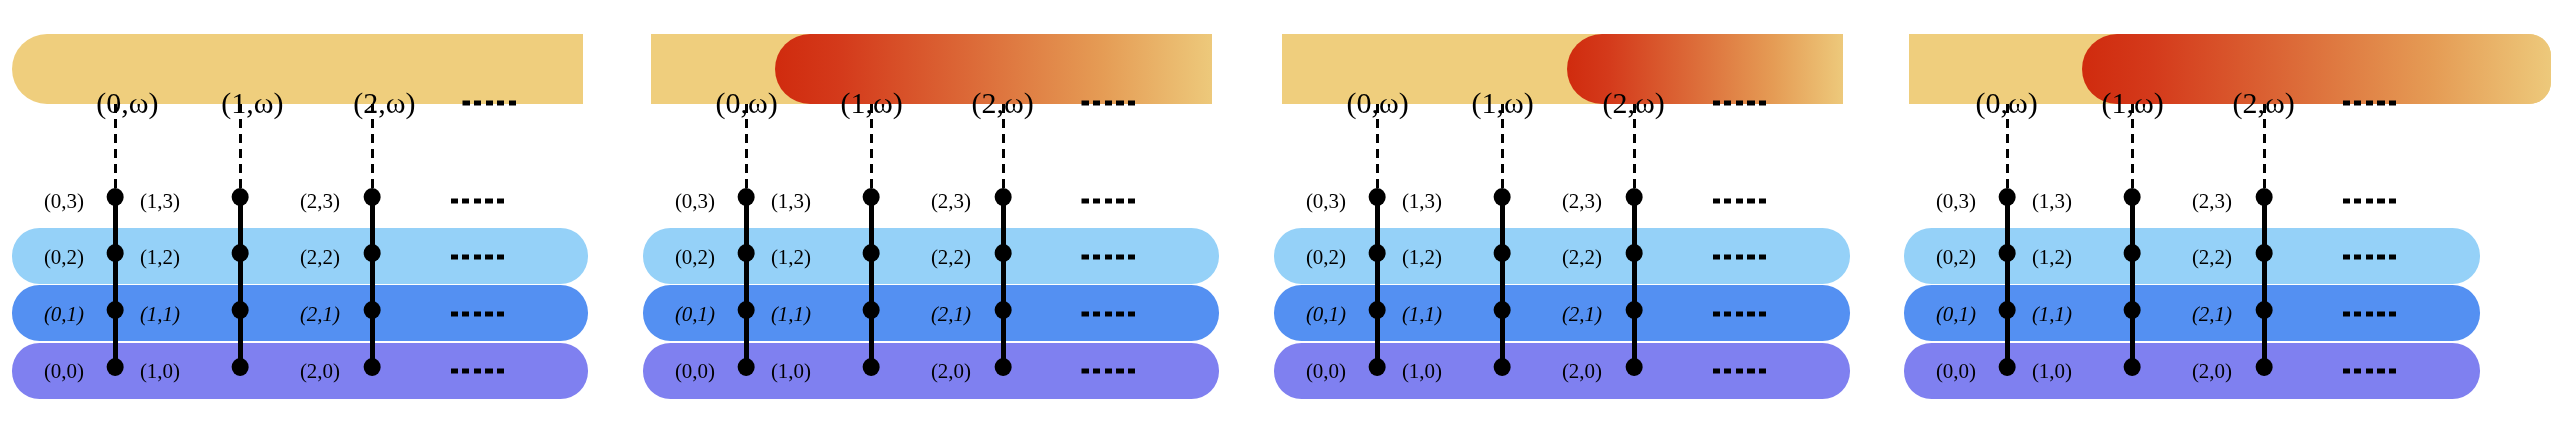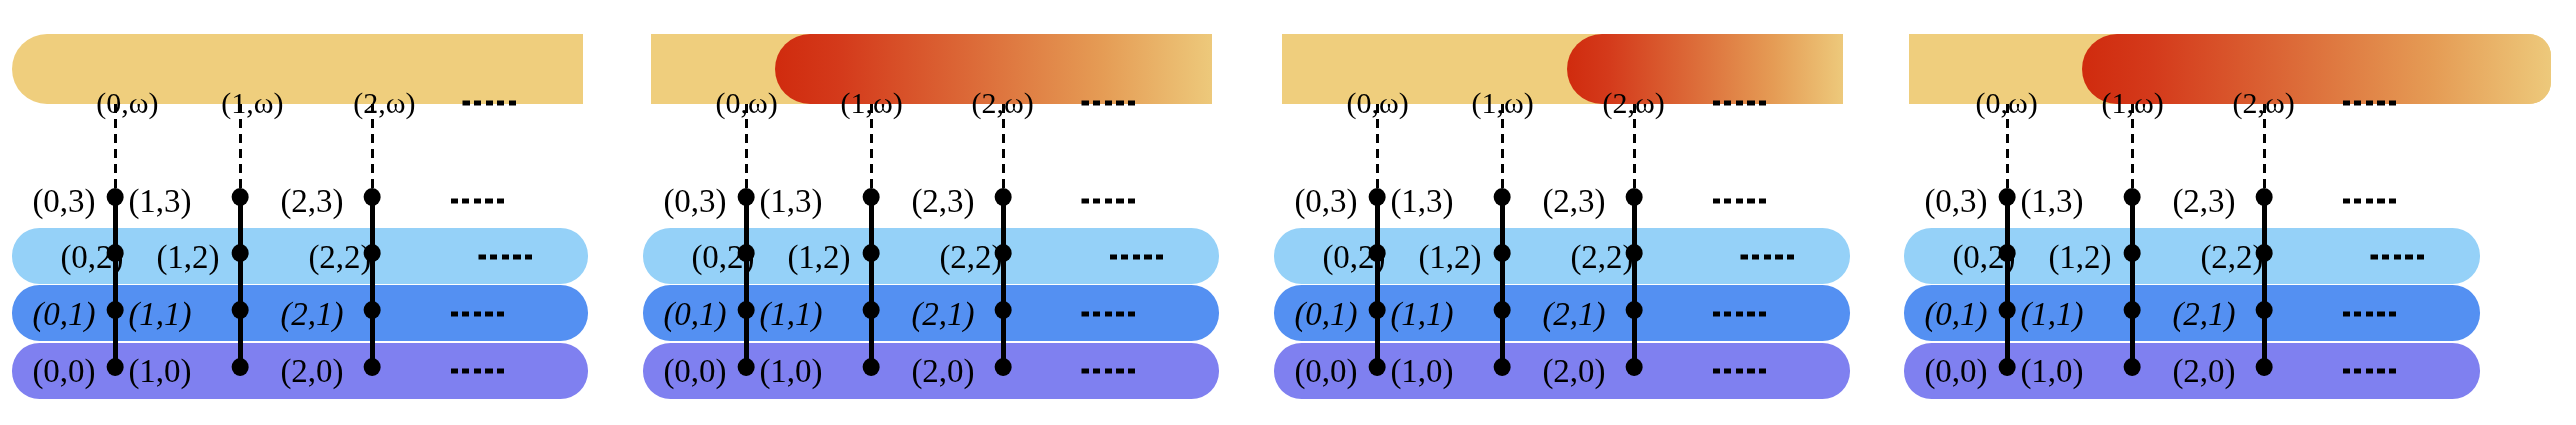--- a/index.html
+++ b/index.html
@@ -28,33 +28,33 @@
   
   .vdash{position:absolute;top:104px;height:93px;width:3.6px;margin-left:-1.4px;
          background:repeating-linear-gradient(180deg,#000 0 8.7px,transparent 8.7px 15px);}
   .vsolid{position:absolute;top:197px;height:170px;width:5px;margin-left:-2.2px;
           background:#000;}
   .dot{position:absolute;width:16.7px;height:18px;background:#000;border-radius:50%;
        transform:translate(-50%,-50%);}
 
   
   .lbl{position:absolute;transform:translate(-50%,-50%);
-       font-size:33px;line-height:1;white-space:nowrap;}
+       font-size:21px;line-height:1;white-space:nowrap;}
   .tlbl{font-size:30px;}
   .ell{position:absolute;width:55px;height:5px;transform:translate(-50%,-50%);
        background:repeating-linear-gradient(90deg,#000 0 7.2px,transparent 7.2px 11.6px);}
 
   
   .c0{left:115px;} .c1{left:240px;} .c2{left:372px;}
   
-  .m0{left:64px;} .m1{left:160px;} .m2{left:312px;} .ce{left:478px;}
+  .m0{left:64px;} .m1{left:160px;} .m2{left:320px;} .ce{left:478px;}
   
   .r3{top:197px;} .r2{top:253px;} .r1{top:310px;} .r0{top:367px;}
   
-  .yt{top:69px;} .y3{top:201px;} .y2{top:257px;margin-left:28px;} .y1{top:314px;font-style:italic;} .y0{top:371px;}
+  .yt{top:69px;} .y3{top:201px;} .y2{top:257px;} .y1{top:314px;font-style:italic;} .y0{top:371px;}
 </style>
 </head>
 <body>
 
 <div class="panel" style="left:0px">
   <div class="topbar tb1">
     <span class="lbl tlbl c0 yt">(0,ω)</span>
     <span class="lbl tlbl c1 yt">(1,ω)</span>
     <span class="lbl tlbl c2 yt">(2,ω)</span>
     <div class="ell ce yt"></div>

